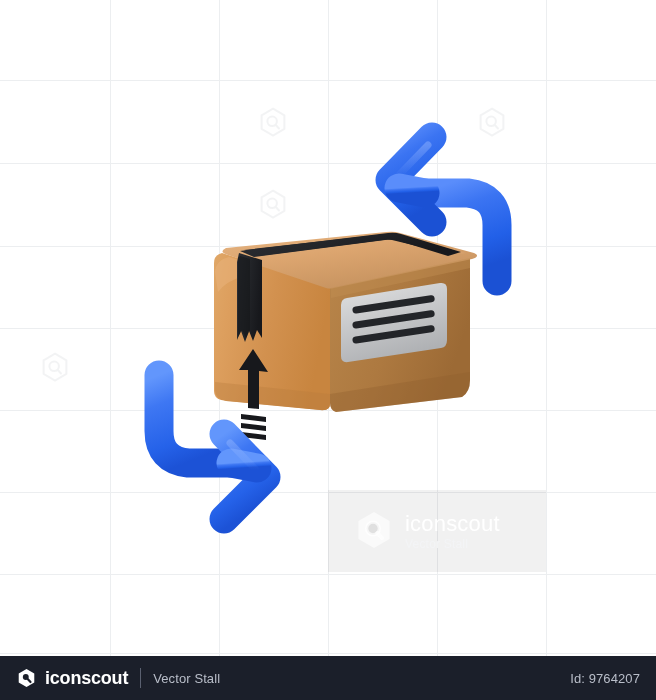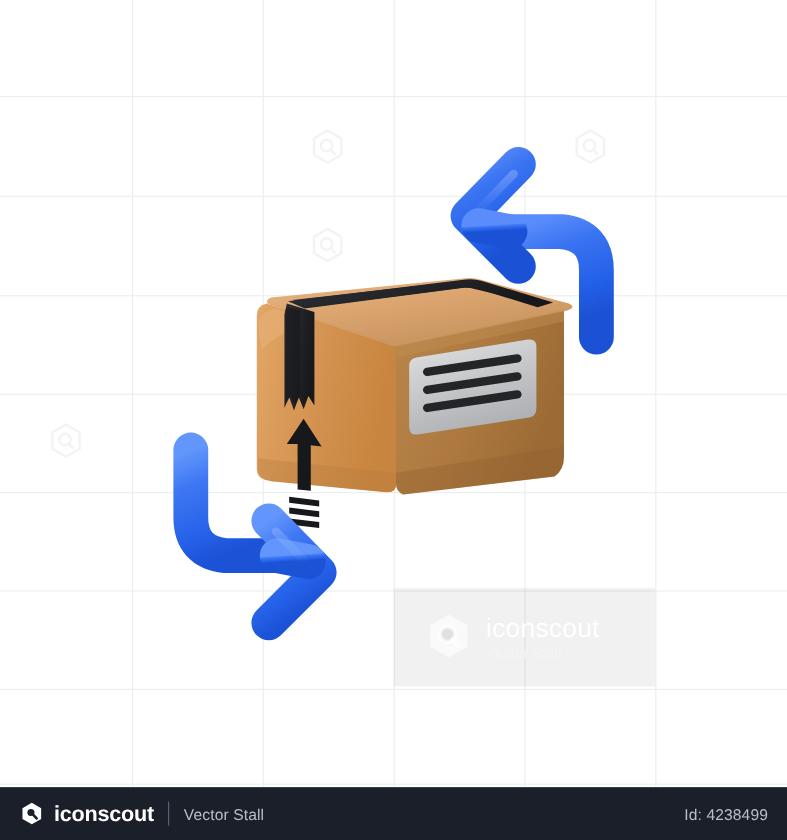--- a/index.html
+++ b/index.html
@@ -5,21 +5,21 @@
   * { margin:0; padding:0; box-sizing:border-box; }
   html, body {
     width:656px; height:700px;
     background:#ffffff;
     font-family:"Liberation Sans", sans-serif;
     overflow:hidden;
   }
   #stage {
     position:relative;
     width:656px; height:700px;
-    background:#86efac;
+    background:#4d7c0f;
   }
 
   
   #canvas {
     position:absolute; left:0; top:0;
     width:656px; height:656px;
     background:#ffffff;
     overflow:hidden;
   }
   .gridline-v {
@@ -300,16 +300,16 @@
           <path d="M22 2 L38.3 11.4 V30.2 L22 39.6 L5.7 30.2 V11.4 Z" fill="#ffffff"></path>
           <circle cx="20.5" cy="19" r="6.2" fill="#1b1f2a"></circle>
           <line x1="25" y1="23.6" x2="30.4" y2="29.4" stroke="#1b1f2a" stroke-width="4.6" stroke-linecap="round"></line>
         </svg>
       </span>
       <span class="brand-name">iconscout</span>
     </div>
     <span class="divider"></span>
     <span class="author">Vector Stall</span>
     <span class="spacer"></span>
-    <span class="asset-id">Id: 4238499</span>
+    <span class="asset-id">Id: 9764207</span>
   </div>
 
 </div>
 
 </body></html>

